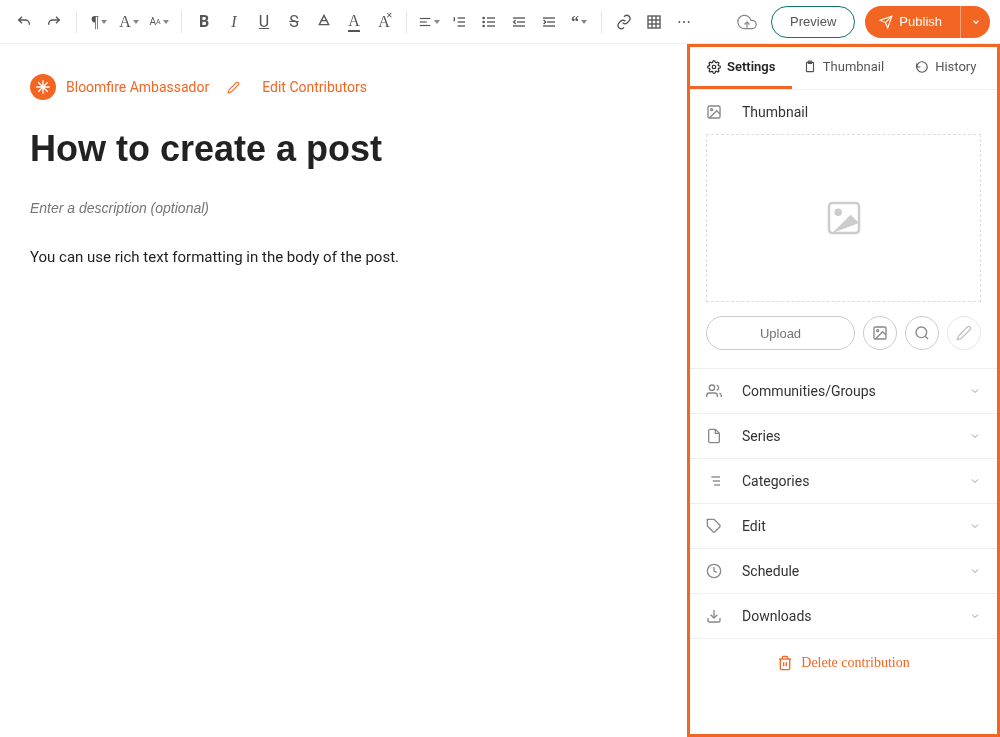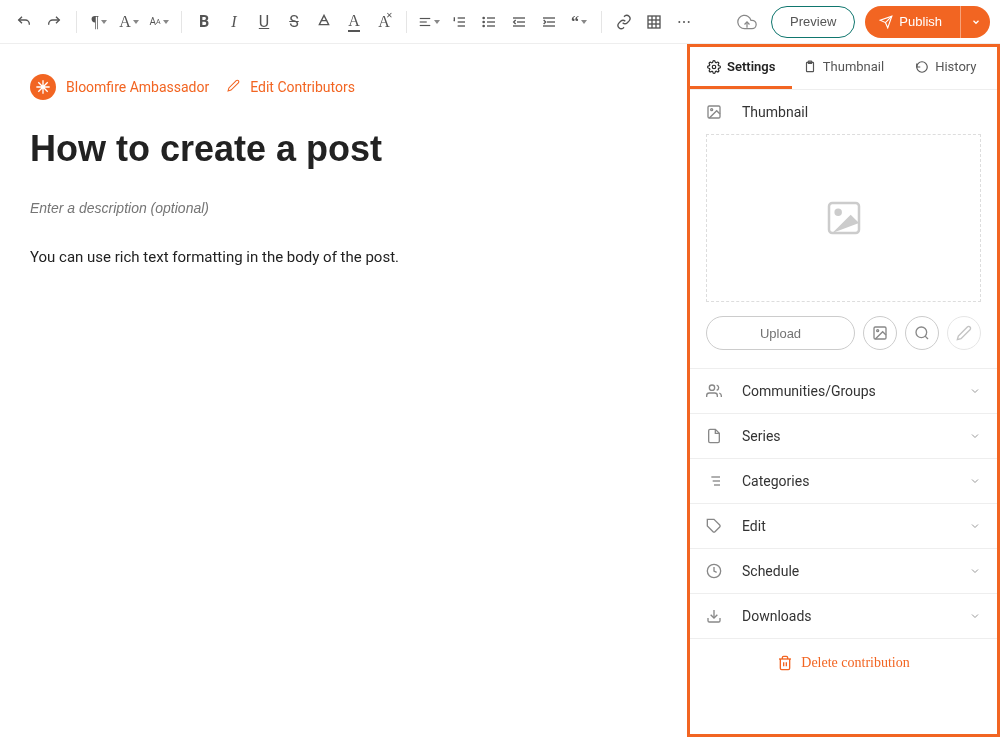--- a/index.html
+++ b/index.html
@@ -14,21 +14,21 @@
 .publish-btn { height: 32px; padding: 0 18px 0 14px; background: #f26522; color: #fff; font-size: 13px; border: none; border-radius: 16px 0 0 16px; cursor: pointer; display: flex; align-items: center; gap: 6px; }
 .publish-drop { width: 30px; height: 32px; background: #f26522; border: none; border-left: 1px solid rgba(255,255,255,0.4); border-radius: 0 16px 16px 0; cursor: pointer; display: flex; align-items: center; justify-content: center; }
 .publish-drop svg { color: #fff; }
 .cloud-btn { width: 32px; height: 32px; display: flex; align-items: center; justify-content: center; color: #888; margin-right: 6px; cursor: pointer; }
 .main { display: flex; height: calc(100% - 44px); }
 .editor-area { flex: 1; padding: 30px 30px 0 30px; overflow: auto; min-width: 0; }
 .byline { display: flex; align-items: center; gap: 10px; margin-bottom: 28px; }
 .avatar { width: 26px; height: 26px; border-radius: 50%; background: #f26522; display: flex; align-items: center; justify-content: center; }
 .avatar svg { color: #fff; }
 .author { color: #f26522; font-size: 14px; }
-.edit-contribs { color: #f26522; font-size: 14px; display: flex; gap: 10px; cursor: pointer; margin-left: 8px; }
+.edit-contribs { color: #f26522; font-size: 14px; display: flex; align-items: center; gap: 22px; cursor: pointer; margin-left: 8px; }
 .title-input { font-size: 36px; font-weight: 700; color: #222; border: none; outline: none; width: 100%; margin-bottom: 28px; }
 .desc-input { font-size: 14px; font-style: italic; color: #888; border: none; outline: none; width: 100%; margin-bottom: 32px; }
 .body-text { font-size: 15px; color: #222; }
 .sidebar { width: 313px; border: 3px solid #f26522; border-top: 3px solid #f26522; display: flex; flex-direction: column; background: #fff; }
 .tabs { display: flex; border-bottom: 1px solid #eee; }
 .tab { flex: 1; height: 42px; display: flex; align-items: center; justify-content: center; gap: 6px; font-size: 13px; color: #555; cursor: pointer; border-bottom: 3px solid transparent; }
 .tab.active { border-bottom-color: #f26522; color: #222; font-weight: 600; }
 .tab svg { width: 14px; height: 14px; }
 .section { border-bottom: 1px solid #eee; }
 .section-hdr { display: flex; align-items: center; padding: 14px 16px; gap: 20px; font-size: 14px; color: #333; cursor: pointer; }

